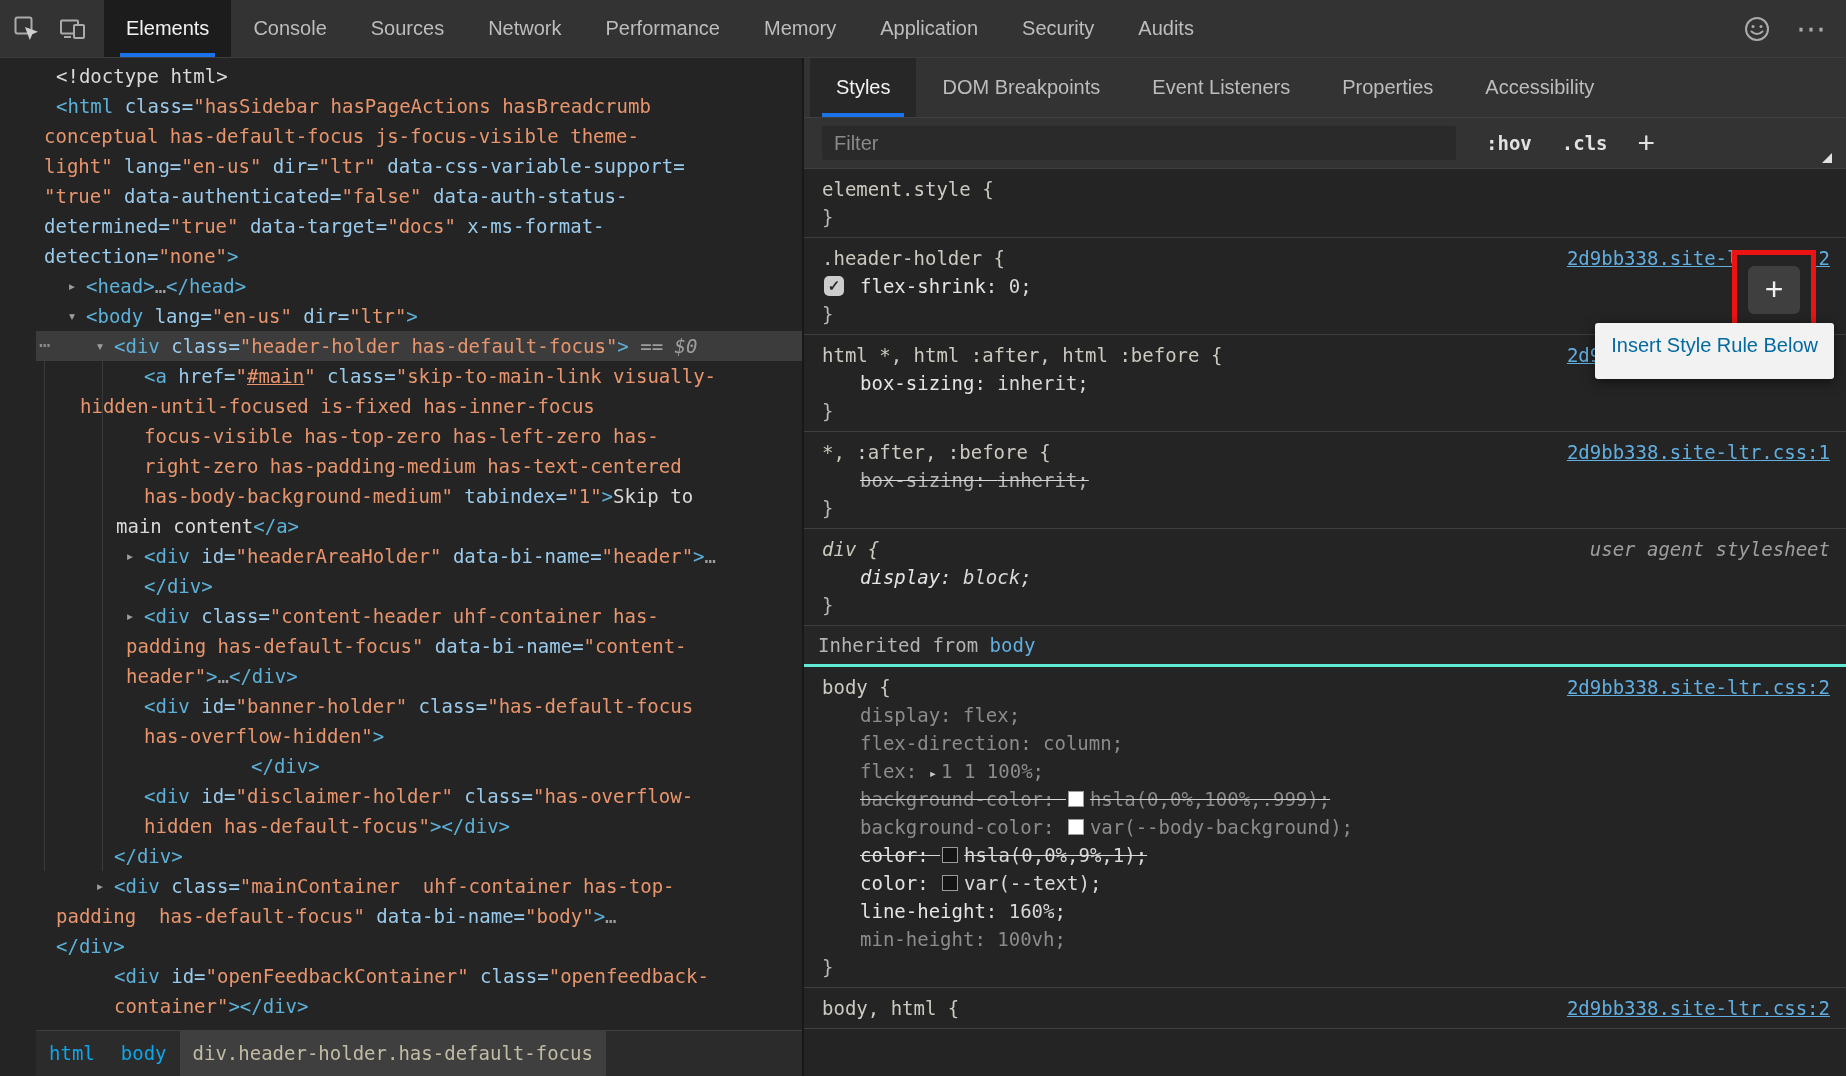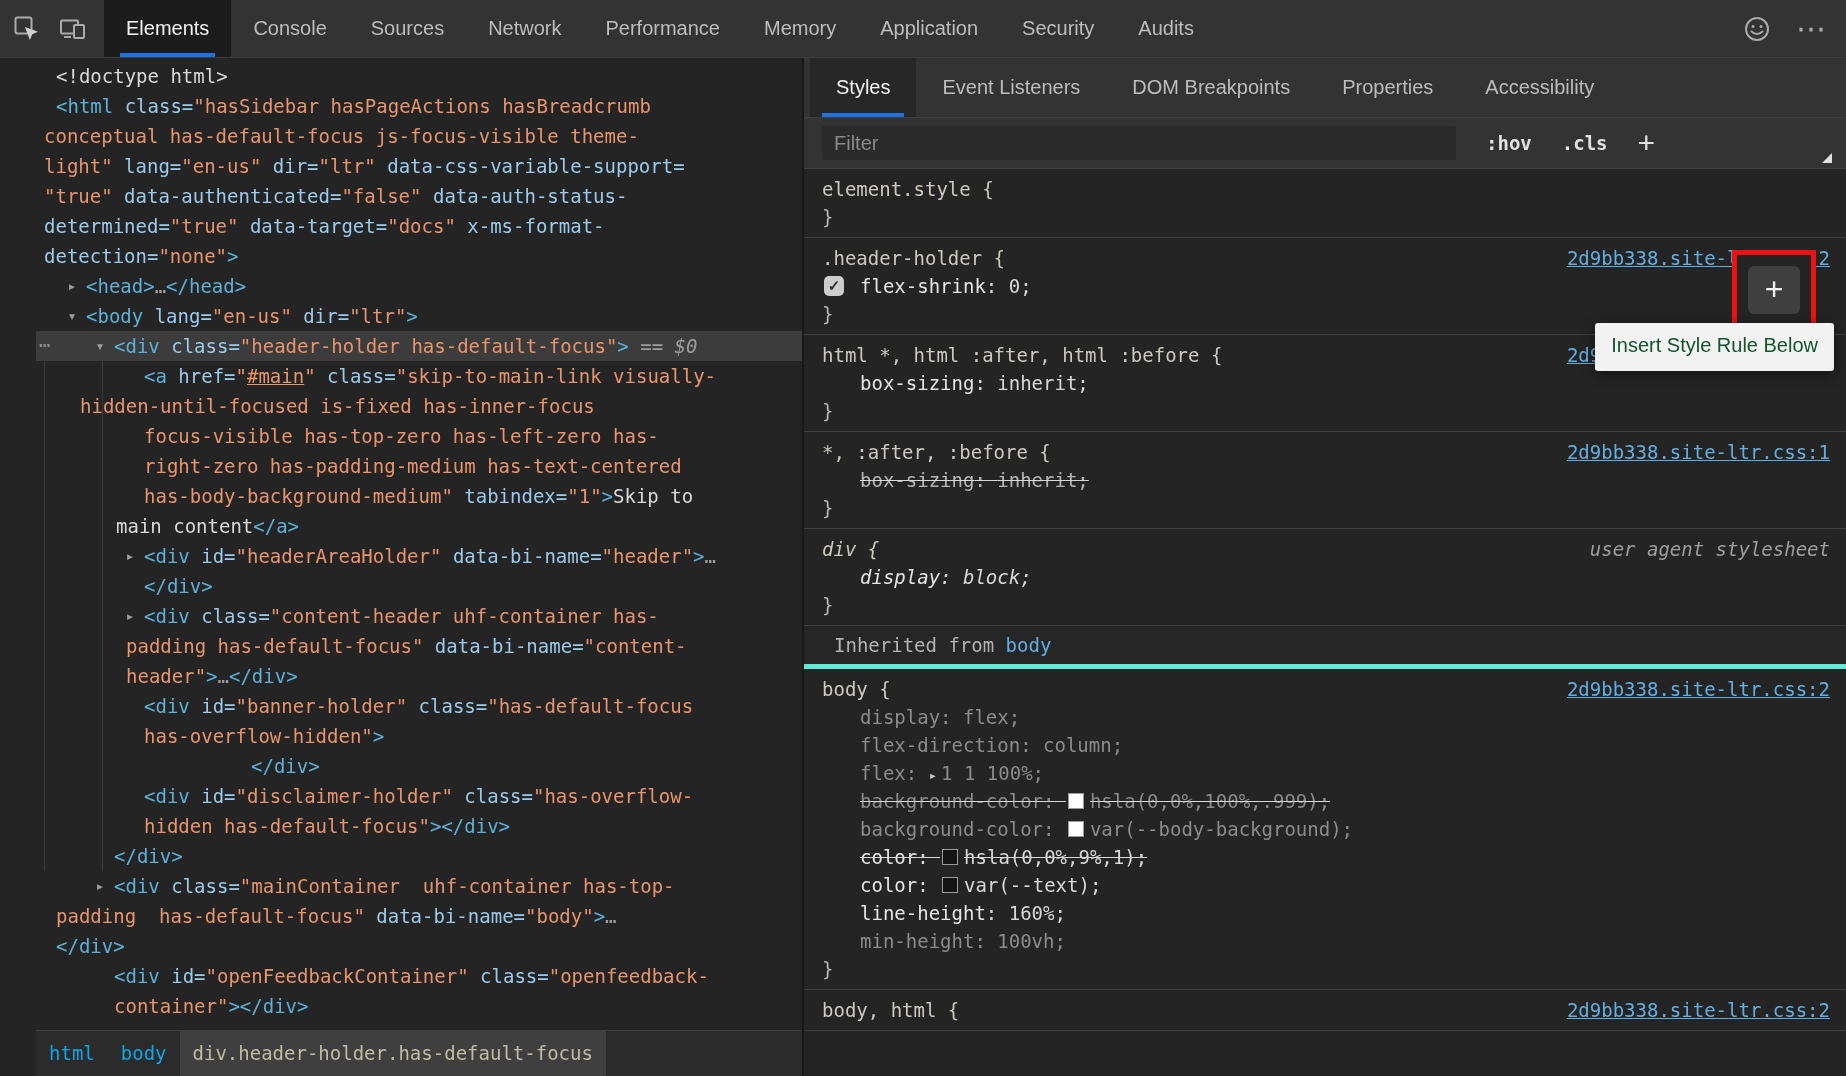--- a/index.html
+++ b/index.html
@@ -60,29 +60,29 @@
   .st-gray .d-name,.st-gray .d-sep,.st-gray .d-val{color:#8c8c8c}
   .st-struck-light .d-name,.st-struck-light .d-sep,.st-struck-light .d-val{color:#b5b5b5}
   .struckwrap{text-decoration:line-through;text-decoration-color:#d9d9d9;}
   .italic{font-style:italic;}
   .checkbox{position:absolute;left:20px;top:4px;width:20px;height:20px;background:#cdcdcd;border-radius:5px;
             color:#2b2b2b;font:bold 15px/20px "Liberation Sans",sans-serif;text-align:center;}
   .swatch{display:inline-block;width:14px;height:14px;border:1px solid #9a9a9a;margin:0 6px 0 2px;vertical-align:-1px;}
   .swatch.white{background:#ffffff}.swatch.dark{background:#141414}
   .expand-tri{color:#c8c8c8;font-size:14px;margin-right:4px;}
   .close-brace{padding-left:18px;height:28px;color:#b8b8b8;}
-  .inh-header{height:38px;line-height:38px;padding-left:30px;background:#262626;border-bottom:5px solid #5eead4;
+  .inh-header{height:38px;line-height:38px;padding-left:14px;background:#262626;border-bottom:3px solid #5eead4;
               font-size:19px;color:#b4b4b4;}
   .inh-header .node{font-family:"DejaVu Sans Mono",monospace;color:#61afe1;}
   
   .red-box{position:absolute;top:193px;right:30px;width:74px;height:70px;border:5px solid #ec1313;
            display:flex;align-items:center;justify-content:center;z-index:5;background:#242424;}
   .insert-btn{width:52px;height:48px;background:#3f3f3f;border-radius:6px;color:#f0f0f0;
               font-size:32px;line-height:46px;text-align:center;}
-  .tooltip{position:absolute;top:266px;right:12px;height:48px;background:#f2f2f2;color:#14532d;
+  .tooltip{position:absolute;top:266px;right:12px;height:56px;background:#f2f2f2;color:#0369a1;
            font-size:20px;line-height:44px;padding:0 16px;border-radius:3px;
            box-shadow:0 3px 12px rgba(0,0,0,.55);z-index:6;white-space:pre;}
   svg{display:block;}
 </style>
 </head>
 <body>
 
 <div id="stage">
 
   <div class="toolbar">
@@ -166,22 +166,22 @@
     <div class="crumbbar" id="crumbbar">
         <div class="crumb">html</div>
         <div class="crumb">body</div>
         <div class="crumb active">div.header-holder.has-default-focus</div>
       </div>
   </div>
 
   <div class="right-panel">
     <div class="side-tabs" id="side-tabs">
         <div class="stab active">Styles</div>
+        <div class="stab">DOM Breakpoints</div>
         <div class="stab">Event Listeners</div>
-        <div class="stab">DOM Breakpoints</div>
         <div class="stab">Properties</div>
         <div class="stab">Accessibility</div>
       </div>
     <div class="filter-row">
       <input class="filter-input" placeholder="Filter" style="">
       <span class="hovcls">:hov</span>
       <span class="hovcls">.cls</span>
       <span class="plus-tb">+</span>
       <span class="corner-tri"></span>
     </div>

